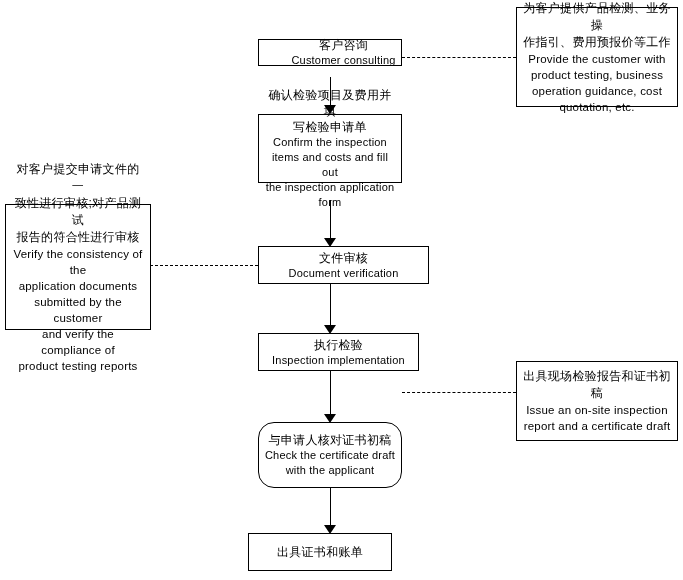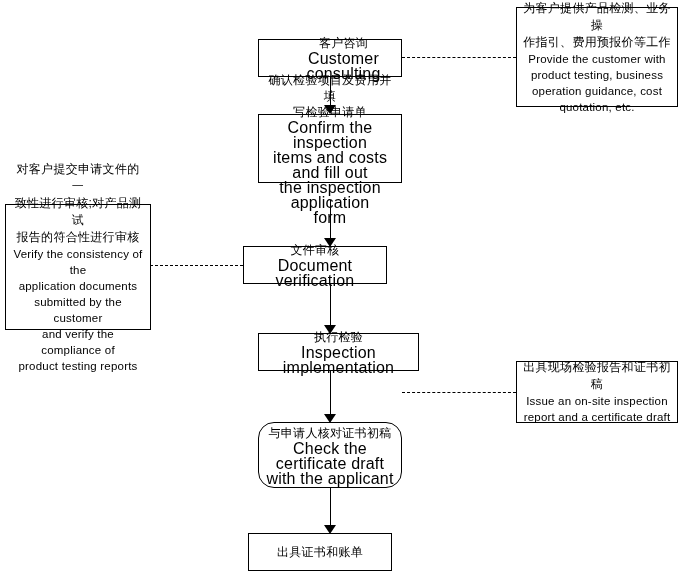--- a/index.html
+++ b/index.html
@@ -28,21 +28,21 @@
     color: #000000;
     padding: 3px 5px;
   }
   .cn {
     font-size: 12px;
     line-height: 16px;
     white-space: pre-line;
     letter-spacing: 0.3px;
   }
   .en {
-    font-size: 16px;
+    font-size: 11px;
     line-height: 15px;
     white-space: pre-line;
     letter-spacing: 0.2px;
   }
   .note .cn { font-size: 12px; line-height: 17px; }
   .note .en { font-size: 11.5px; line-height: 16px; }
 
   
   .conn {
     position: absolute;
@@ -82,51 +82,51 @@
 
   <div class="node note" style="left:516px; top:7px; width:162px; height:100px;">
     <div class="cn">为客户提供产品检测、业务操
 作指引、费用预报价等工作</div>
     <div class="en">Provide the customer  with
 product testing, business
 operation guidance, cost
 quotation, etc.</div>
   </div>
 
-  <div class="node note" style="left:516px; top:361px; width:162px; height:62px;">
+  <div class="node note" style="left:516px; top:361px; width:162px; height:80px;">
     <div class="cn">出具现场检验报告和证书初稿</div>
     <div class="en">Issue an on-site  inspection
 report and a certificate  draft</div>
   </div>
 
   <div class="dashconn" style="left:402px; top:57px; width:114px;"></div>
   <div class="dashconn" style="left:150px; top:265px; width:108px;"></div>
   <div class="dashconn" style="left:402px; top:392px; width:114px;"></div>
 
-  <div class="node" style="left:258px; top:39px; width:144px; height:38px;padding-left:32px;">
+  <div class="node" style="left:258px; top:39px; width:144px; height:27px;padding-left:32px;">
     <div class="cn">客户咨询</div>
     <div class="en">Customer consulting</div>
   </div>
 
   <div class="conn" style="left:330px; top:77px; height:32px;"></div>
   <div class="arrowhead" style="left:324px; top:105px;"></div>
 
   <div class="node" style="left:258px; top:114px; width:144px; height:69px;">
     <div class="cn">确认检验项目及费用并填
 写检验申请单</div>
     <div class="en">Confirm the inspection
 items and costs and fill out
 the inspection  application
 form</div>
   </div>
 
   <div class="conn" style="left:330px; top:200px; height:42px;"></div>
   <div class="arrowhead" style="left:324px; top:238px;"></div>
 
-  <div class="node" style="left:243px; top:246px; width:144px; height:38px;">
+  <div class="node" style="left:258px; top:246px; width:171px; height:38px;">
     <div class="cn">文件审核</div>
     <div class="en">Document verification</div>
   </div>
 
   <div class="conn" style="left:330px; top:284px; height:46px;"></div>
   <div class="arrowhead" style="left:324px; top:325px;"></div>
 
   <div class="node" style="left:258px; top:333px; width:161px; height:38px;">
     <div class="cn">执行检验</div>
     <div class="en">Inspection implementation</div>

